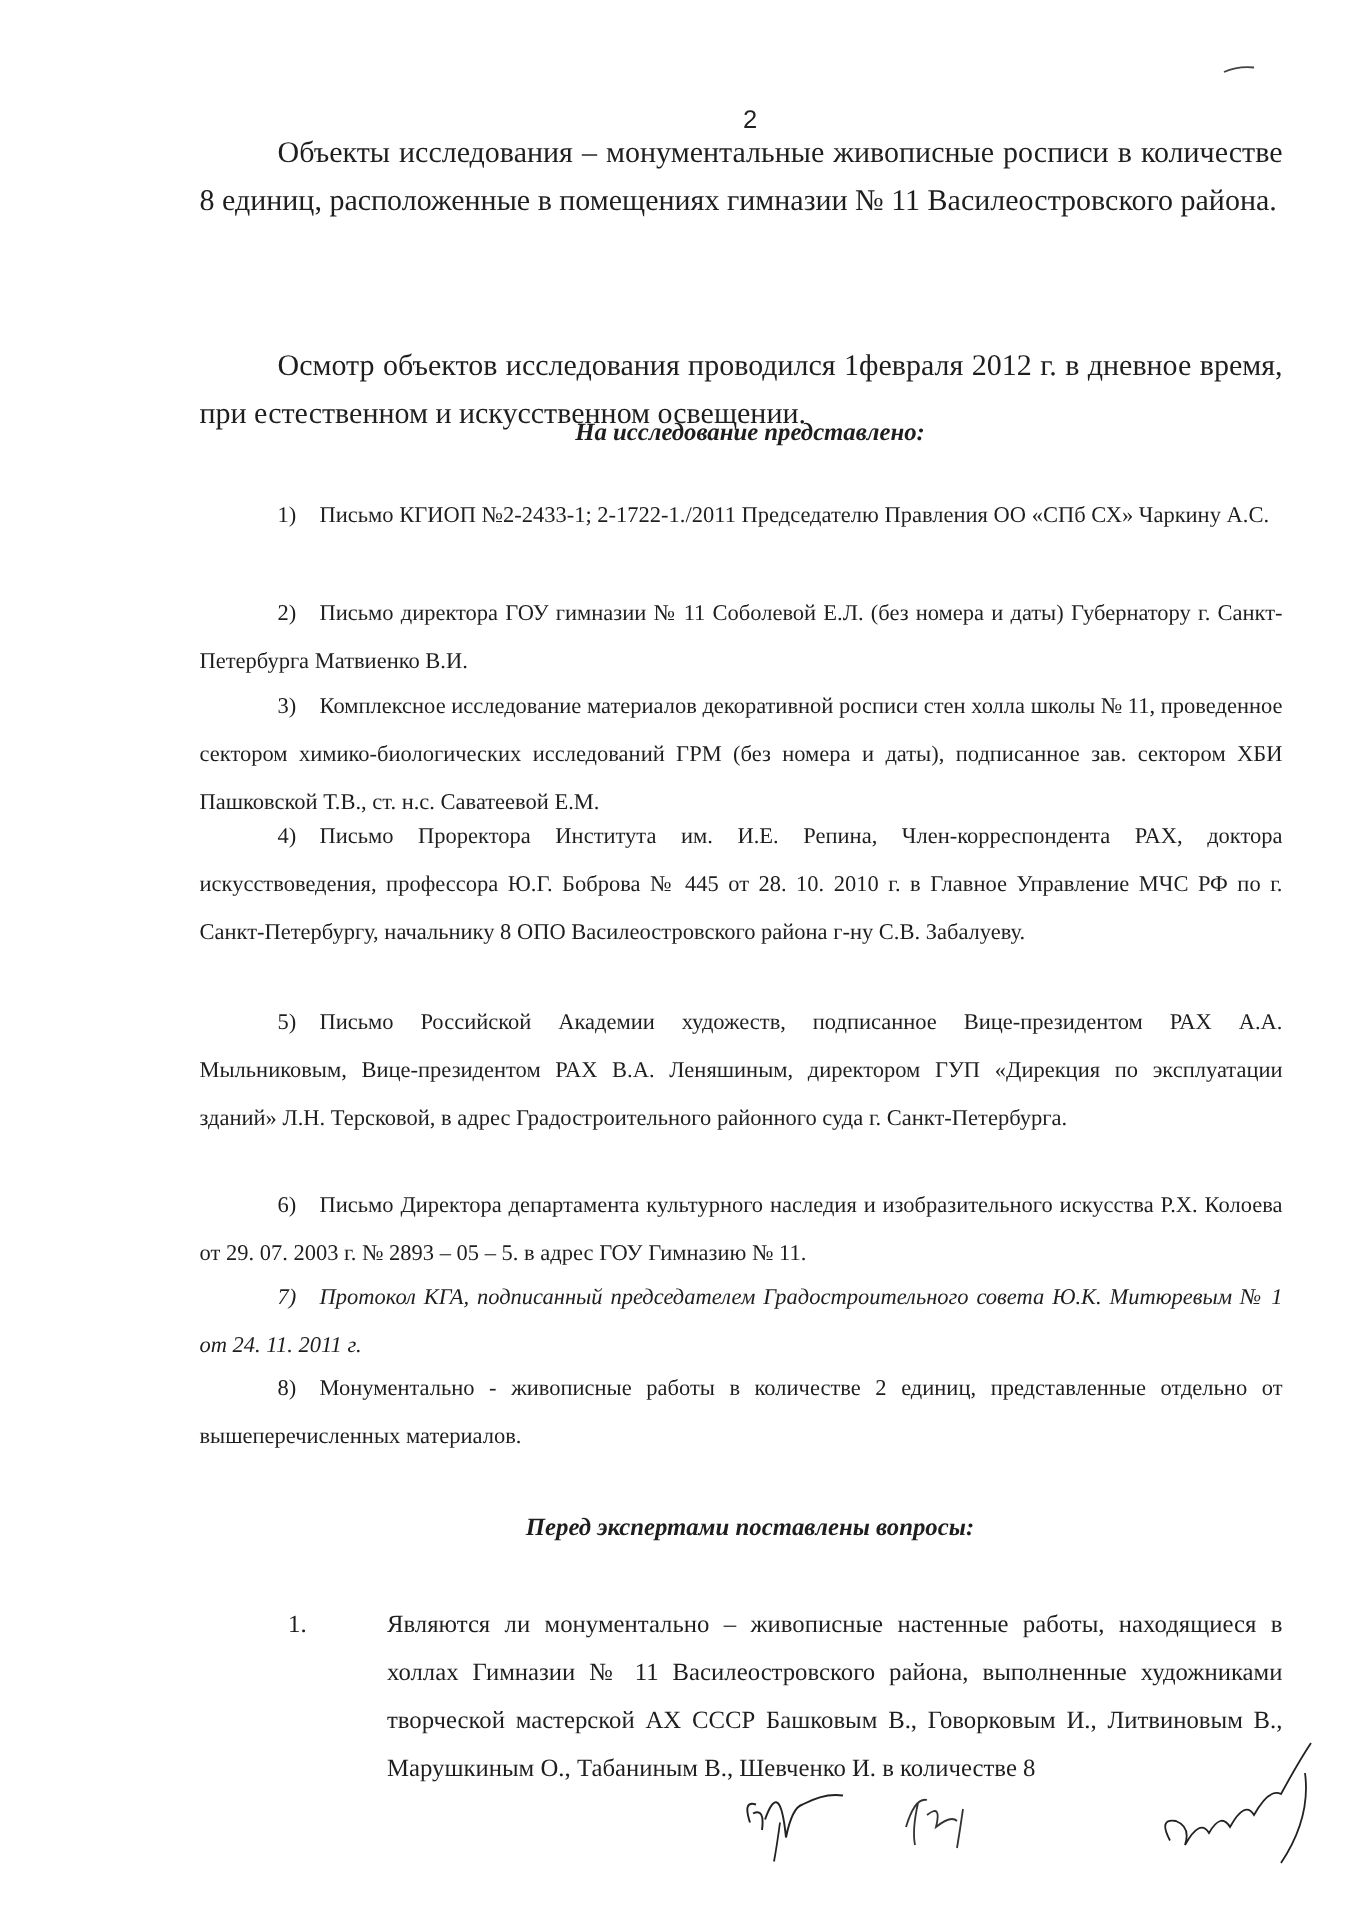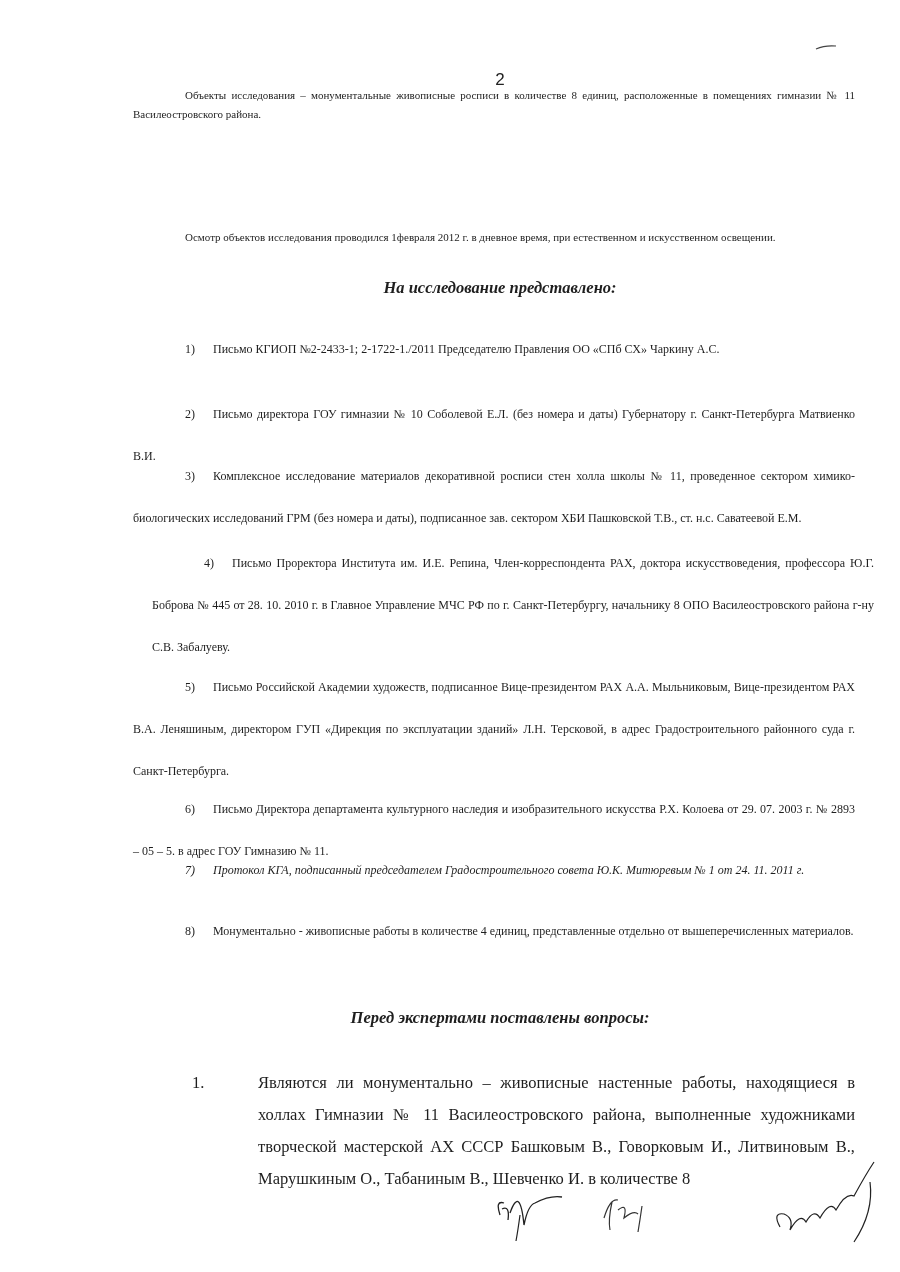--- a/index.html
+++ b/index.html
@@ -7,28 +7,28 @@
       width: 900px; height: 1272px; background: #ffffff; position: relative; overflow: hidden;
       font-family: "Liberation Serif", serif; color: #1e1e1e;
     }
     .page { position: absolute; left: 0; top: 0; width: 900px; height: 1272px; }
     .page-number {
       position: absolute; top: 70px; left: 0; width: 1000px; text-align: center;
       font-family: "Liberation Sans", sans-serif; font-size: 17px; color: #222;
     }
     .para {
       position: absolute; left: 133px; width: 722px;
-      font-size: 11px; line-height: 19px; text-align: justify;
+      font-size: 20px; line-height: 32px; text-align: justify;
     }
     .indent { text-indent: 52px; }
     .heading {
       position: absolute; left: 0; width: 1000px; text-align: center;
       font-weight: bold; font-style: italic; font-size: 16.5px;
     }
-    .item { position: absolute; left: 133px; width: 722px; font-size: 12px; line-height: 42px; text-align: justify; }
+    .item { position: absolute; left: 133px; width: 722px; font-size: 15px; line-height: 32px; text-align: justify; }
     .item .num { display: inline-block; width: 28px; text-indent: 0; }
     .q {
       position: absolute; left: 192px; width: 663px; font-size: 16.5px; line-height: 32px;
     }
     .q .qnum { position: absolute; left: 0; top: 0; }
     .q .qtext { position: absolute; left: 66px; width: 597px; text-align: justify; font-family: Liberation Serif, serif; }
     .sig { position: absolute; }
     .mark { position: absolute; }
   </style>
 </head>
@@ -48,39 +48,39 @@
 
   <div class="para indent" style="top:180px;margin-top:48px;">Осмотр объектов исследования проводился 1февраля 2012 г. в дневное время, при естественном и искусственном освещении.</div>
 
   <div class="heading" style="top:278px;">На исследование представлено:</div>
 
   <div>
     <div class="item indent" style="top:328px;">
       <span class="num">1)</span><span>Письмо КГИОП №2-2433-1; 2-1722-1./2011 Председателю Правления ОО «СПб СХ» Чаркину А.С.</span>
     </div>
     <div class="item indent" style="top:393px;">
-      <span class="num">2)</span><span>Письмо директора ГОУ гимназии № 10 Соболевой Е.Л. (без номера и даты) Губернатору г. Санкт-Петербурга Матвиенко В.И.</span>
+      <span class="num">2)</span><span>Письмо директора ГОУ гимназии № 11 Соболевой Е.Л. (без номера и даты) Губернатору г. Санкт-Петербурга Матвиенко В.И.</span>
     </div>
     <div class="item indent" style="top:455px;">
       <span class="num">3)</span><span>Комплексное исследование материалов декоративной росписи стен холла школы № 11, проведенное сектором химико-биологических исследований ГРМ (без номера и даты), подписанное зав. сектором ХБИ Пашковской Т.В., ст. н.с. Саватеевой Е.М.</span>
     </div>
-    <div class="item indent" style="top:542px;margin-left:19px;">
+    <div class="item indent" style="top:542px;">
       <span class="num">4)</span><span>Письмо Проректора Института им. И.Е. Репина, Член-корреспондента РАХ, доктора искусствоведения, профессора Ю.Г. Боброва № 445 от 28. 10. 2010 г. в Главное Управление МЧС РФ по г. Санкт-Петербургу, начальнику 8 ОПО Василеостровского района г-ну С.В. Забалуеву.</span>
     </div>
     <div class="item indent" style="top:666px;">
       <span class="num">5)</span><span>Письмо Российской Академии художеств, подписанное Вице-президентом РАХ А.А. Мыльниковым, Вице-президентом РАХ В.А. Леняшиным, директором ГУП «Дирекция по эксплуатации зданий» Л.Н. Терсковой, в адрес Градостроительного районного суда г. Санкт-Петербурга.</span>
     </div>
     <div class="item indent" style="top:788px;">
       <span class="num">6)</span><span>Письмо Директора департамента культурного наследия и изобразительного искусства Р.Х. Колоева от 29. 07. 2003 г. № 2893 – 05 – 5. в адрес ГОУ Гимназию № 11.</span>
     </div>
     <div class="item indent" style="top:849px;font-style:italic;">
       <span class="num">7)</span><span>Протокол КГА, подписанный председателем Градостроительного совета Ю.К. Митюревым № 1 от 24. 11. 2011 г.</span>
     </div>
     <div class="item indent" style="top:910px;">
-      <span class="num">8)</span><span>Монументально - живописные работы в количестве 4 единиц, представленные отдельно от вышеперечисленных материалов.</span>
+      <span class="num">8)</span><span>Монументально - живописные работы в количестве 2 единиц, представленные отдельно от вышеперечисленных материалов.</span>
     </div>
   </div>
 
   <div class="heading" style="top:1008px;">Перед экспертами поставлены вопросы:</div>
 
   <div class="q" style="top:1067px;">
     <span class="qnum">1.</span>
     <span class="qtext">Являются ли монументально – живописные настенные работы, находящиеся в холлах Гимназии № 11 Василеостровского района, выполненные художниками творческой мастерской АХ СССР Башковым В., Говорковым И., Литвиновым В., Марушкиным О., Табаниным В., Шевченко И. в количестве 8</span>
   </div>
 

